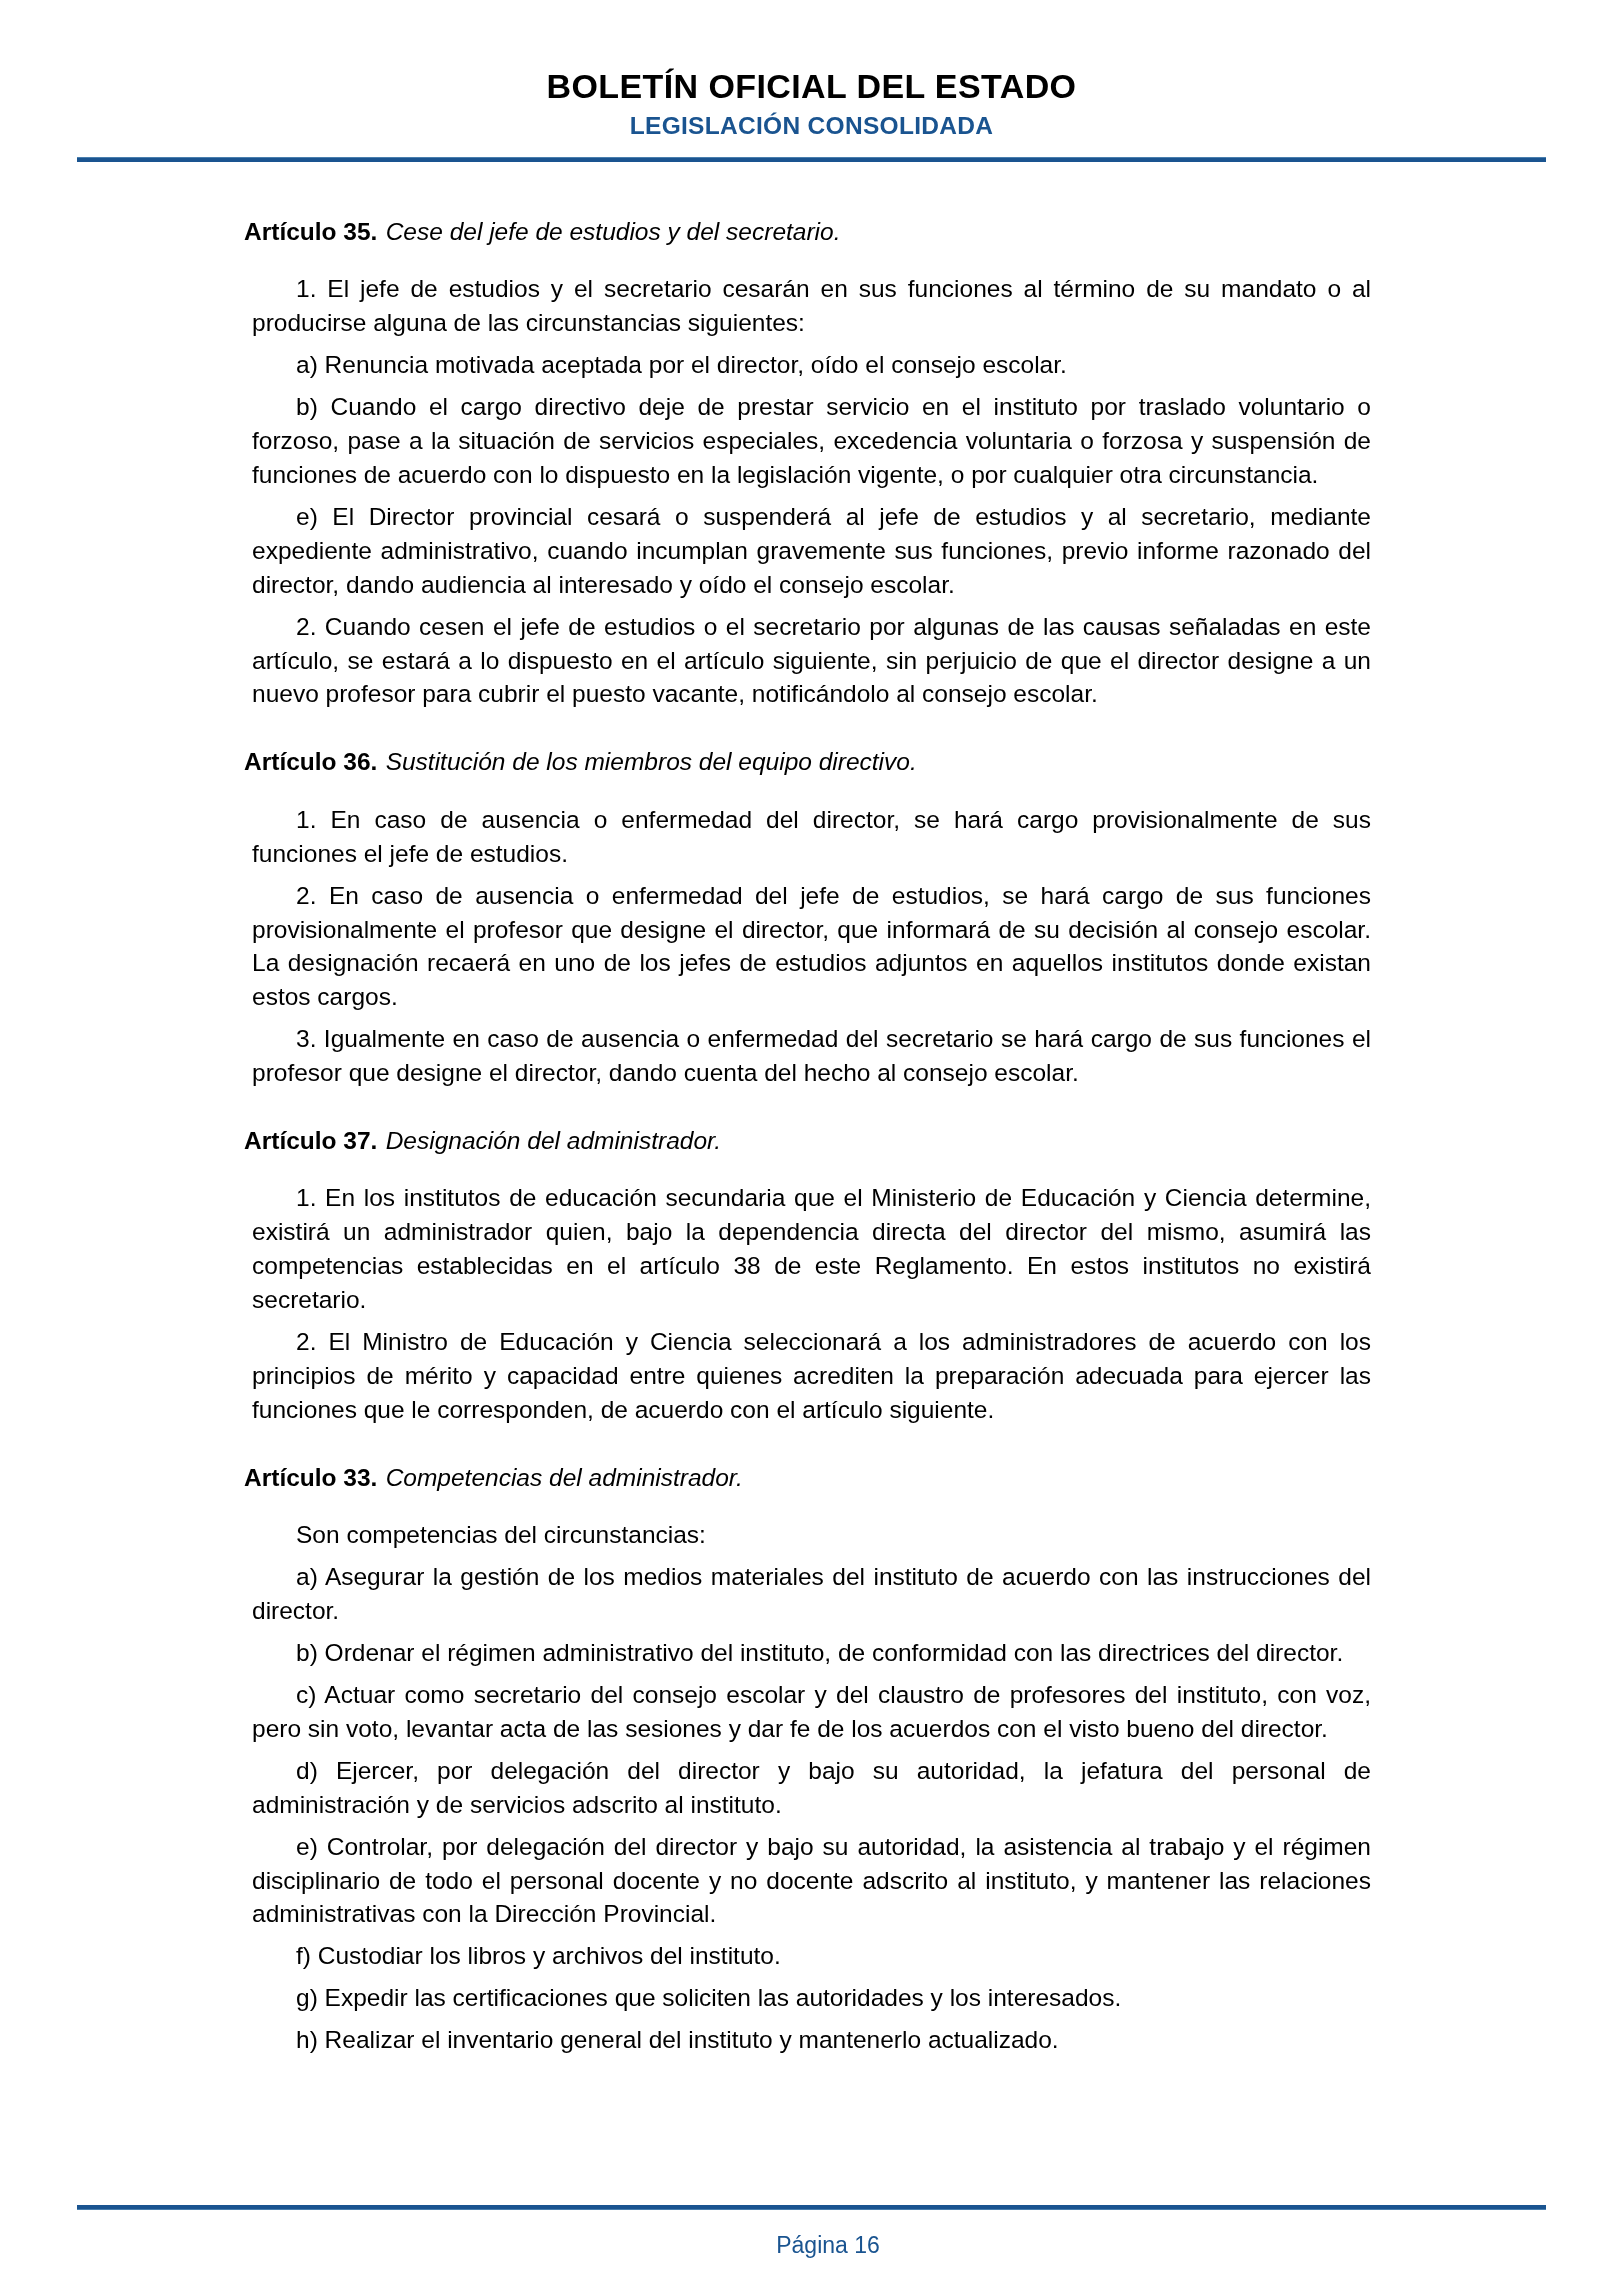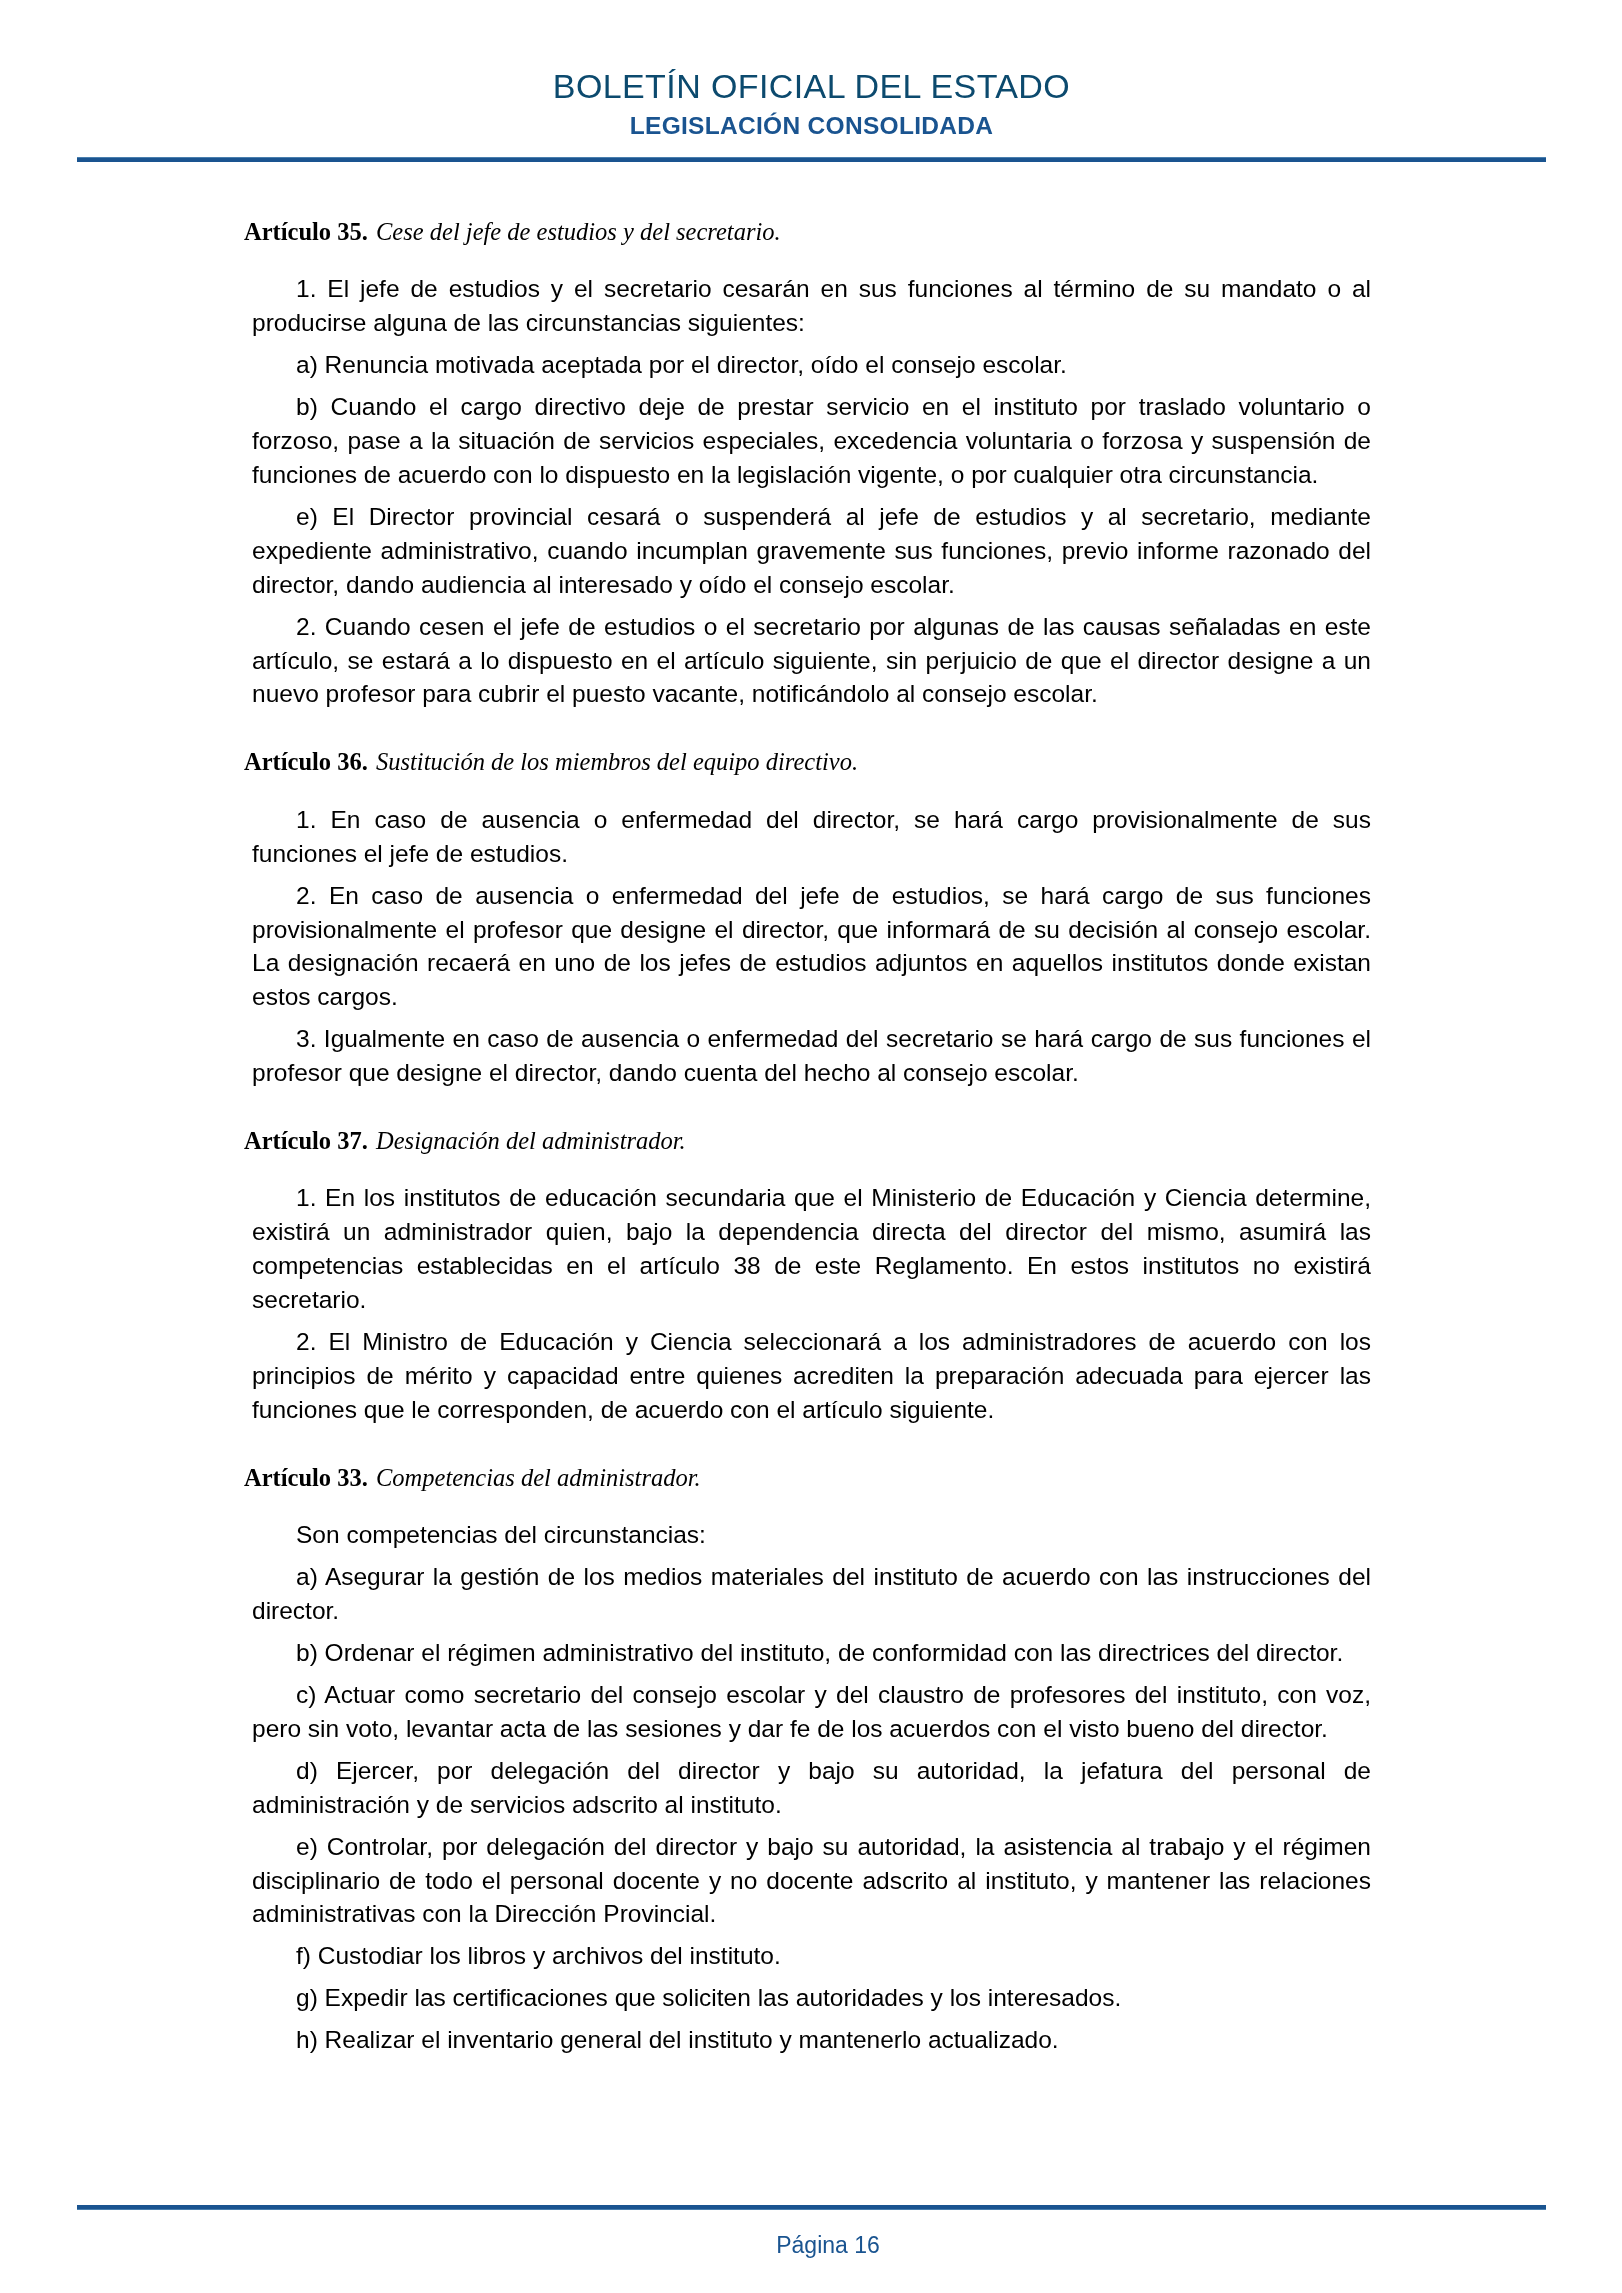--- a/index.html
+++ b/index.html
@@ -27,22 +27,22 @@
   
   .page-header {
     padding-top: 67px;
     text-align: center;
   }
 
   .header-title {
     font-size: 34px;
     line-height: 1.12;
     letter-spacing: 0.4px;
-    color: #0c4a6e;
-    font-weight: 400;
+    color: #000000;
+    font-weight: 700;
   }
 
   .header-subtitle {
     font-size: 24.5px;
     line-height: 1.15;
     letter-spacing: 0.3px;
     color: #1a5490;
     font-weight: 700;
     margin-top: 7.3px;
   }
@@ -67,21 +67,20 @@
 
   .article-block {
     margin-bottom: 0;
   }
 
   .article-heading {
     font-size: 24.5px;
     line-height: 1.30;
     margin: 0 0 24.5px 0;
     font-weight: 400;
-    font-family: Liberation Serif, serif;
   }
 
   .article-heading .art-label {
     font-weight: bold;
   }
 
   .article-heading .art-title {
     font-style: italic;
     margin-left: 8.2px;
   }

